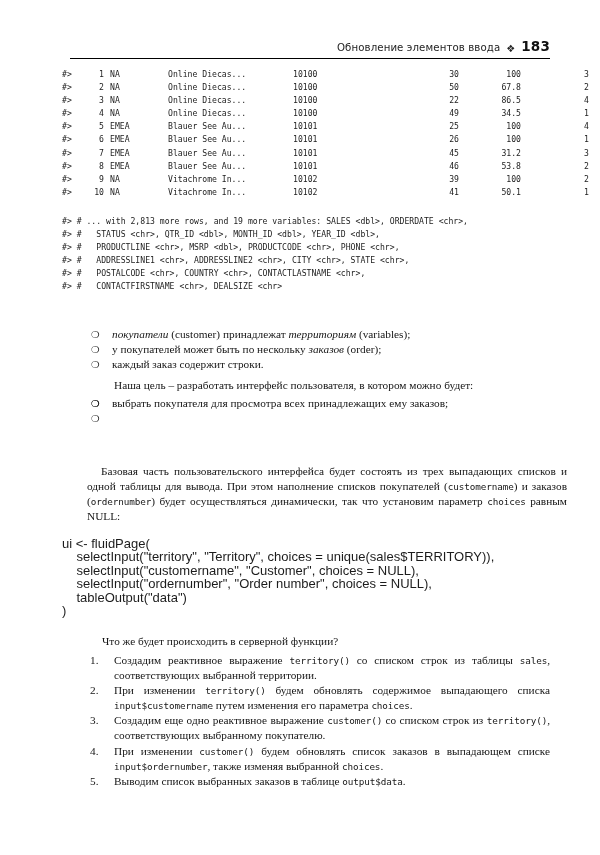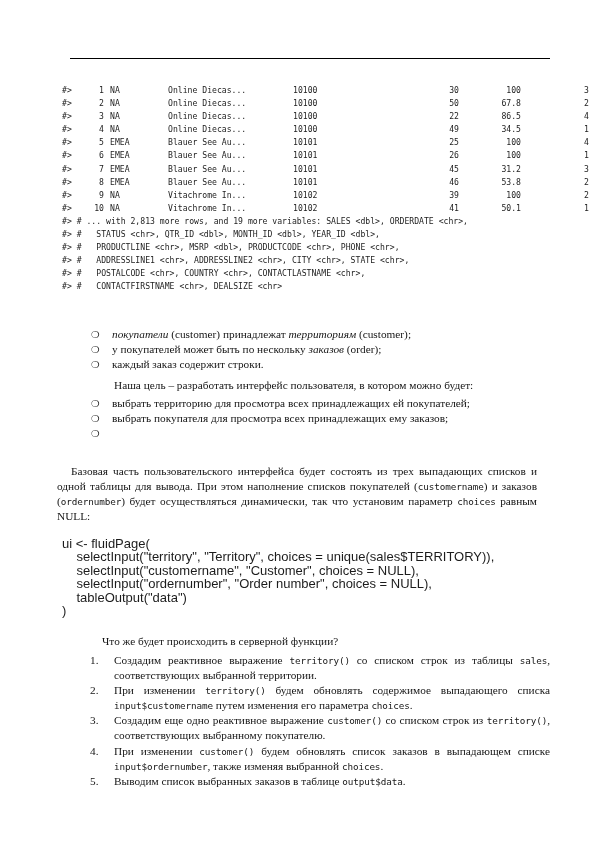--- a/index.html
+++ b/index.html
@@ -60,21 +60,21 @@
     top: 58px;
     width: 480px;
     height: 1.4px;
     background: #000000;
   }
 
   
   .console {
     position: absolute;
     left: 62px;
-    top: 84px;
+    top: 68px;
     width: 520px;
     font-family: "DejaVu Sans Mono", monospace;
     font-size: 8.15px;
     line-height: 13.1px;
     color: #1c1c1c;
     white-space: pre;
   }
   .console .row {
     display: block;
     height: 13.1px;
@@ -167,51 +167,56 @@
     font-family: "Liberation Serif", serif;
     font-size: 11.3px;
     line-height: 15.1px;
   }
 
   
   #intro-para   { left: 88px; top: 308px; width: 462px; }
   #hier-list    { left: 88px; top: 327px; width: 462px; }
   #goal-para    { left: 100px; top: 378px; width: 462px; }
   #goal-list    { left: 88px; top: 396px; width: 462px; }
-  #base-para    { left: 57px; top: 464px; width: 480px; }
+  #base-para    { left: 87px; top: 464px; width: 480px; }
   #server-q     { left: 88px; top: 634px; width: 462px; }
   #steps-list   { left: 88px; top: 653px; width: 462px; }
 </style>
 </head>
 <body>
 
 <div class="page">
 
+  <div class="header">
+    <span class="header-title">Обновление элементов ввода</span>
+    <span class="header-diamond">❖</span>
+    <span class="header-page">183</span>
+  </div>
   <div class="header-rule"></div>
 
   <div class="console" id="console-table"><span class="row"><span class="c-pfx">#&gt;</span><span class="c-idx">1</span><span class="c-terr">NA</span><span class="c-cust">Online Diecas...</span><span class="c-ord">10100</span><span class="c-qty">30</span><span class="c-price">100</span><span class="c-line">3</span></span><span class="row"><span class="c-pfx">#&gt;</span><span class="c-idx">2</span><span class="c-terr">NA</span><span class="c-cust">Online Diecas...</span><span class="c-ord">10100</span><span class="c-qty">50</span><span class="c-price">67.8</span><span class="c-line">2</span></span><span class="row"><span class="c-pfx">#&gt;</span><span class="c-idx">3</span><span class="c-terr">NA</span><span class="c-cust">Online Diecas...</span><span class="c-ord">10100</span><span class="c-qty">22</span><span class="c-price">86.5</span><span class="c-line">4</span></span><span class="row"><span class="c-pfx">#&gt;</span><span class="c-idx">4</span><span class="c-terr">NA</span><span class="c-cust">Online Diecas...</span><span class="c-ord">10100</span><span class="c-qty">49</span><span class="c-price">34.5</span><span class="c-line">1</span></span><span class="row"><span class="c-pfx">#&gt;</span><span class="c-idx">5</span><span class="c-terr">EMEA</span><span class="c-cust">Blauer See Au...</span><span class="c-ord">10101</span><span class="c-qty">25</span><span class="c-price">100</span><span class="c-line">4</span></span><span class="row"><span class="c-pfx">#&gt;</span><span class="c-idx">6</span><span class="c-terr">EMEA</span><span class="c-cust">Blauer See Au...</span><span class="c-ord">10101</span><span class="c-qty">26</span><span class="c-price">100</span><span class="c-line">1</span></span><span class="row"><span class="c-pfx">#&gt;</span><span class="c-idx">7</span><span class="c-terr">EMEA</span><span class="c-cust">Blauer See Au...</span><span class="c-ord">10101</span><span class="c-qty">45</span><span class="c-price">31.2</span><span class="c-line">3</span></span><span class="row"><span class="c-pfx">#&gt;</span><span class="c-idx">8</span><span class="c-terr">EMEA</span><span class="c-cust">Blauer See Au...</span><span class="c-ord">10101</span><span class="c-qty">46</span><span class="c-price">53.8</span><span class="c-line">2</span></span><span class="row"><span class="c-pfx">#&gt;</span><span class="c-idx">9</span><span class="c-terr">NA</span><span class="c-cust">Vitachrome In...</span><span class="c-ord">10102</span><span class="c-qty">39</span><span class="c-price">100</span><span class="c-line">2</span></span><span class="row"><span class="c-pfx">#&gt;</span><span class="c-idx">10</span><span class="c-terr">NA</span><span class="c-cust">Vitachrome In...</span><span class="c-ord">10102</span><span class="c-qty">41</span><span class="c-price">50.1</span><span class="c-line">1</span></span></div>
 
   <div class="console-meta" id="console-meta"><span class="row">#&gt; # ... with 2,813 more rows, and 19 more variables: SALES &lt;dbl&gt;, ORDERDATE &lt;chr&gt;,</span><span class="row">#&gt; #   STATUS &lt;chr&gt;, QTR_ID &lt;dbl&gt;, MONTH_ID &lt;dbl&gt;, YEAR_ID &lt;dbl&gt;,</span><span class="row">#&gt; #   PRODUCTLINE &lt;chr&gt;, MSRP &lt;dbl&gt;, PRODUCTCODE &lt;chr&gt;, PHONE &lt;chr&gt;,</span><span class="row">#&gt; #   ADDRESSLINE1 &lt;chr&gt;, ADDRESSLINE2 &lt;chr&gt;, CITY &lt;chr&gt;, STATE &lt;chr&gt;,</span><span class="row">#&gt; #   POSTALCODE &lt;chr&gt;, COUNTRY &lt;chr&gt;, CONTACTLASTNAME &lt;chr&gt;,</span><span class="row">#&gt; #   CONTACTFIRSTNAME &lt;chr&gt;, DEALSIZE &lt;chr&gt;</span></div>
 
 
   <div class="prose" id="hier-list">
     <ul class="blist" id="hierarchy-list">
-        <li><span class="bullet">❍</span><span class="it">покупатели</span><span> (customer) принадлежат </span><span class="it">территориям</span><span> (customer);</span></li>
+        <li><span class="bullet">❍</span><span class="it">покупатели</span><span> (customer) принадлежат </span><span class="it">территориям</span><span> (variables);</span></li>
         <li><span class="bullet">❍</span><span>у покупателей может быть по нескольку </span><span class="it">заказов</span><span> (order);</span></li>
         <li><span class="bullet">❍</span><span>каждый заказ содержит строки.</span></li>
       </ul>
   </div>
 
   <div class="prose" id="goal-para">
     <p class="indent">Наша цель – разработать интерфейс пользователя, в котором можно будет:</p>
   </div>
 
   <div class="prose" id="goal-list">
     <ul class="blist" id="goals-list">
-        <li><span class="bullet">❍</span><span>выбрать территорию для просмотра всех принадлежащих ей покупателей;</span></li>
+        <li><span class="bullet">❍</span></li>
         <li><span class="bullet">❍</span><span>выбрать покупателя для просмотра всех принадлежащих ему заказов;</span></li>
         <li><span class="bullet">❍</span></li>
       </ul>
   </div>
 
   <div class="prose" id="base-para">
     <p class="indent" id="base-paragraph"><span>Базовая часть пользовательского интерфейса будет состоять из трех выпадающих списков и одной таблицы для вывода. При этом наполнение списков покупателей (</span><code>customername</code><span>) и заказов (</span><code>ordernumber</code><span>) будет осуществляться динамически, так что установим параметр </span><code>choices</code><span> равным NULL:</span></p>
   </div>
 
   <div class="codeblock" id="code-block"><span class="row">ui &lt;- fluidPage(</span><span class="row">    selectInput("territory", "Territory", choices = unique(sales$TERRITORY)),</span><span class="row">    selectInput("customername", "Customer", choices = NULL),</span><span class="row">    selectInput("ordernumber", "Order number", choices = NULL),</span><span class="row">    tableOutput("data")</span><span class="row">)</span></div>

